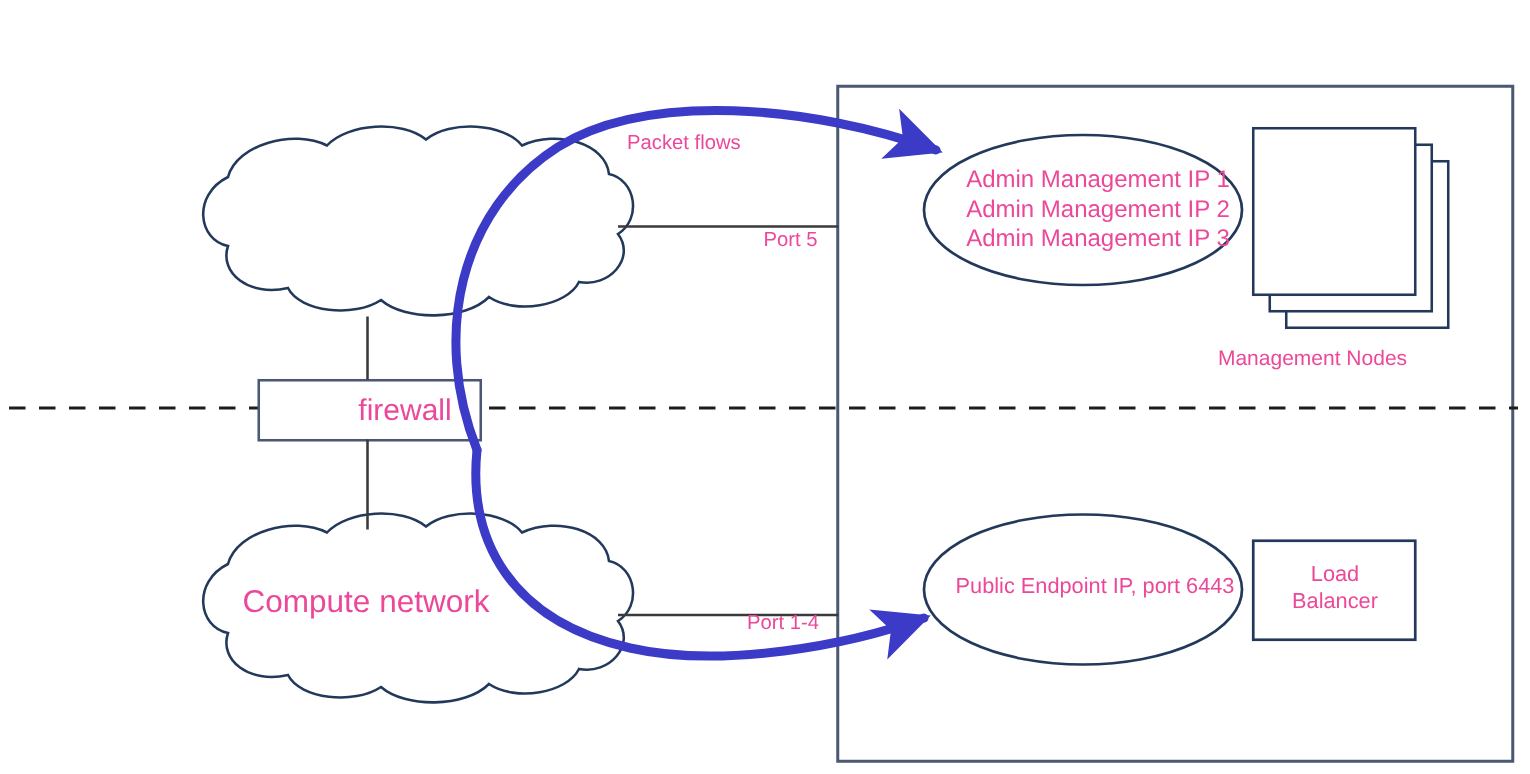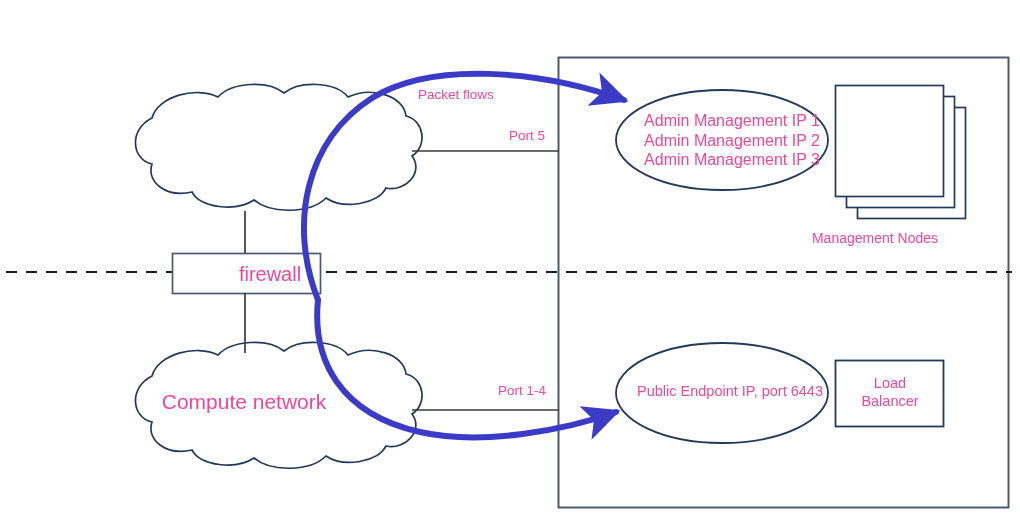--- a/index.html
+++ b/index.html
@@ -32,20 +32,21 @@
     line-height: 1.22;
   }
   .lbl-cloud {
     font-size: 21px;
   }
   .lbl-firewall {
     font-size: 20px;
   }
   .lbl-port {
     font-size: 13.5px;
+    margin-top: 24px;
   }
   .lbl-packet {
     font-size: 13.5px;
   }
   .lbl-ellipse-multi {
     font-size: 16px;
     text-align: right;
   }
   .lbl-ellipse-single {
     font-size: 14.5px;

